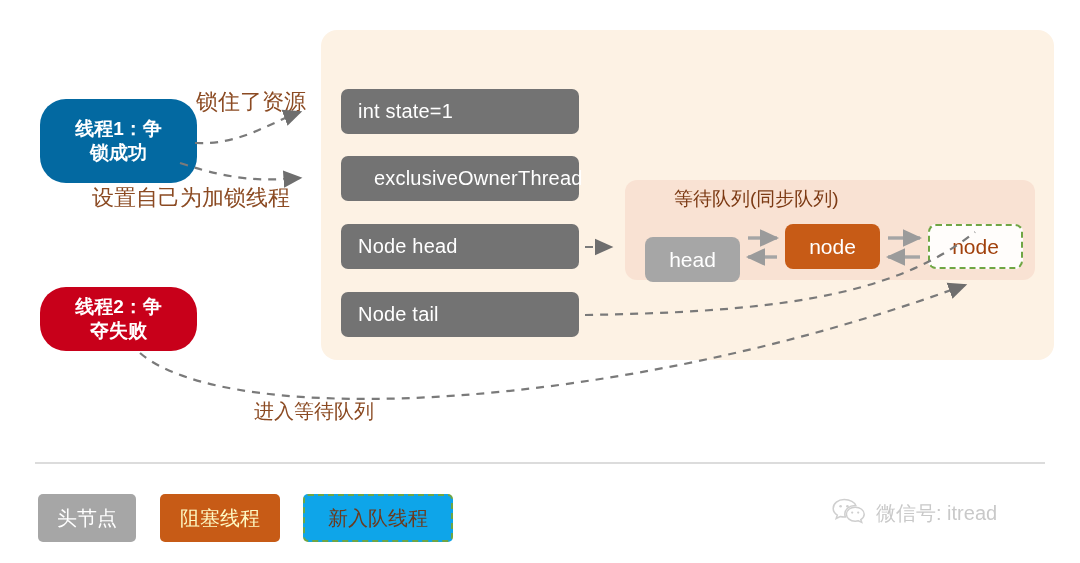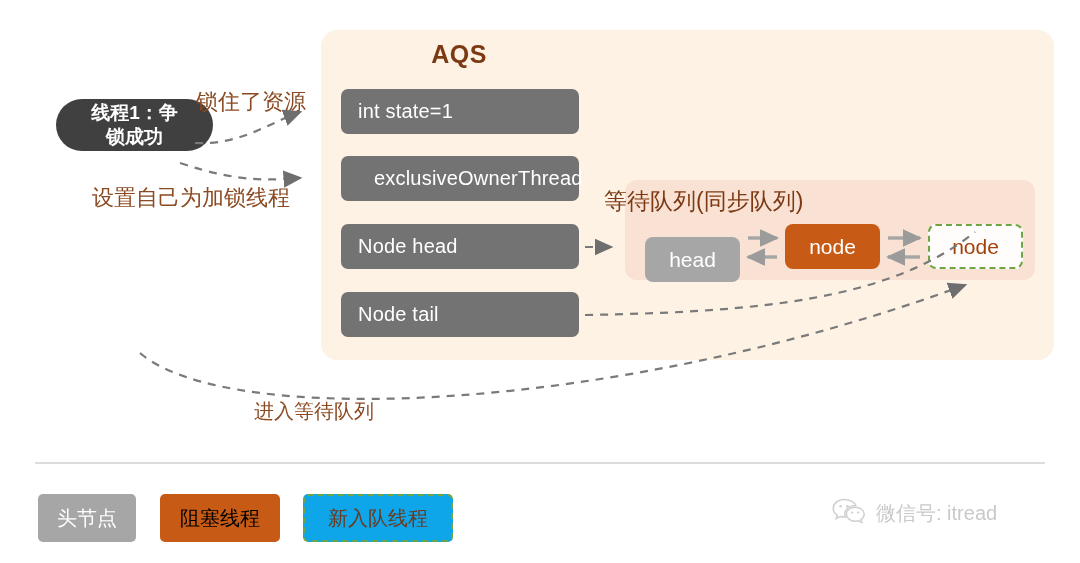--- a/index.html
+++ b/index.html
@@ -74,23 +74,23 @@
     position: absolute;
     left: 625px;
     top: 180px;
     width: 410px;
     height: 100px;
     background: #F9E2D3;
     border-radius: 12px;
   }
   .queue-title {
     position: absolute;
-    left: 604px;
+    left: 674px;
     top: 186px;
-    font-size: 23px;
+    font-size: 19px;
     color: #7C3A14;
   }
   .q-node {
     position: absolute;
     top: 224px;
     height: 45px;
     border-radius: 8px;
     display: flex;
     align-items: center;
     justify-content: center;
@@ -127,25 +127,25 @@
     justify-content: center;
     text-align: center;
     color: #ffffff;
     font-size: 19px;
     font-weight: bold;
     line-height: 1.28;
     box-sizing: border-box;
     padding: 0 10px;
   }
   .thread-green {
-    left: 56px;
+    left: 40px;
     top: 99px;
     width: 157px;
-    height: 52px;
-    background: #404040;
+    height: 84px;
+    background: #0369a1;
   }
   .thread-red {
     left: 40px;
     top: 287px;
     width: 157px;
     height: 64px;
     background: #C8001A;
   }
 
   
@@ -184,21 +184,21 @@
   .lg-head {
     left: 38px;
     width: 98px;
     background: #A6A6A6;
     color: #ffffff;
   }
   .lg-block {
     left: 160px;
     width: 120px;
     background: #C75B16;
-    color: #000000;
+    color: #fef9c3;
   }
   .lg-new {
     left: 303px;
     width: 150px;
     background: #0ea5e9;
     color: #6B3A1E;
     border: 2px dashed #6FA644;
   }
 
   
@@ -214,37 +214,42 @@
     white-space: nowrap;
   }
   .watermark .wm-text { color: #C9C9C9; }
 </style>
 </head>
 <body>
 
 <div id="canvas">
 
   <div class="aqs-panel"></div>
-  <div class="aqs-title">AQS</div>
 
   <div class="field-box fb1">int state=1</div>
   <div class="field-box fb2">exclusiveOwnerThread</div>
   <div class="field-box fb3">Node head</div>
   <div class="field-box fb4">Node tail</div>
 
   <div class="queue-panel"></div>
   <div class="queue-title">等待队列(同步队列)</div>
   <div class="q-node q-head">head</div>
   <div class="q-node q-node2">node</div>
   <div class="q-node q-node3">node</div>
 
   <div class="thread-bubble thread-green">
     <span>
       <span>线程1：争</span><br>
       <span>锁成功</span>
+    </span>
+  </div>
+  <div class="thread-bubble thread-red">
+    <span>
+      <span>线程2：争</span><br>
+      <span>夺失败</span>
     </span>
   </div>
 
   <div class="anno anno-lock">锁住了资源</div>
   <div class="anno anno-setown">设置自己为加锁线程</div>
   <div class="anno anno-enter">进入等待队列</div>
 
   <svg class="layer" viewBox="0 0 1080 563">
     <defs>
       <marker id="arrowGray" markerWidth="9" markerHeight="9" refX="7.5" refY="4.5" orient="auto" markerUnits="strokeWidth">

